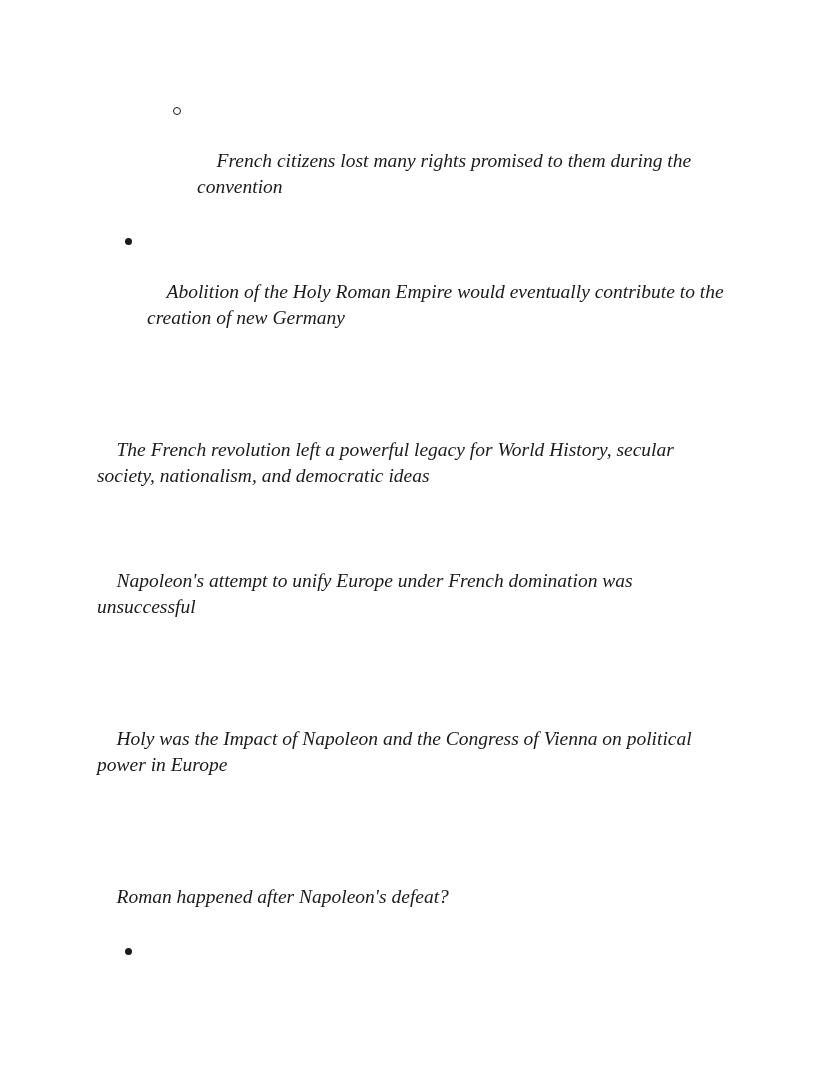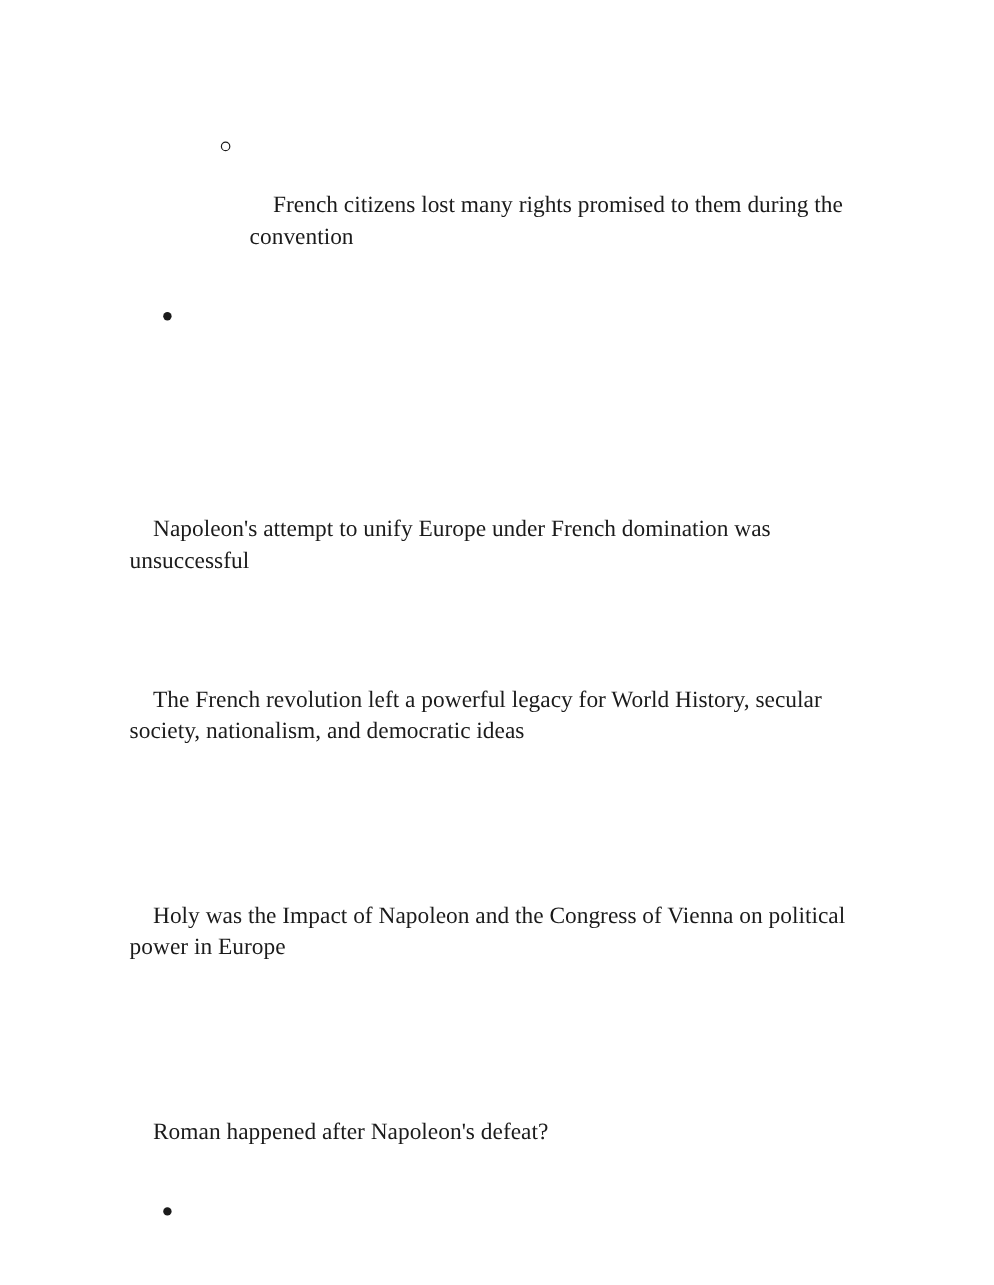--- a/index.html
+++ b/index.html
@@ -21,21 +21,22 @@
     font-family: "Liberation Serif", "DejaVu Serif", serif;
     font-size: 19.5px;
     line-height: 26px;
     color: #1b1b1b;
     tab-size: 82px;
     -moz-tab-size: 82px;
   }
   .para {
     position: relative;
     white-space: pre-wrap;
-    margin: 12px;
+    margin: 1px;
+    font-style: italic;
   }
   .blank { height: 26px; }
   .indent { text-indent: 44px; }
   .bullet1 { padding-left: 50px; }
   .bullet2 { padding-left: 100px; }
   .marker {
     position: absolute;
     top: 11px;
     width: 7px;
     height: 7px;
@@ -58,34 +59,36 @@
 
 <div class="page" style="background: rgb(255, 255, 255);">
   <div class="content" id="doc-content" style="color: rgb(27, 27, 27);">
       <div class="para bullet2">
     <span class="marker"></span>
     <span class="text">French citizens lost many rights promised to them during the
 convention</span>
   </div>
       <div class="para bullet1">
     <span class="marker"></span>
+    <span class="text">Abolition of the Holy Roman Empire would eventually contribute to the
+creation of new Germany</span>
   </div>
       <div class="para blank">
     
     
   </div>
       <div class="para indent">
     
-    <span class="text">Napoleon's attempt to unify Europe under French domination was
-unsuccessful</span>
+    <span class="text">The French revolution left a powerful legacy for World History, secular
+society, nationalism, and democratic ideas</span>
   </div>
       <div class="para indent">
     
-    <span class="text">The French revolution left a powerful legacy for World History, secular
-society, nationalism, and democratic ideas</span>
+    <span class="text">Napoleon's attempt to unify Europe under French domination was
+unsuccessful</span>
   </div>
       <div class="para blank">
     
     
   </div>
       <div class="para plain">
     
     <span class="text">Holy was the Impact of Napoleon and the Congress of Vienna on political
 power in Europe</span>
   </div>

